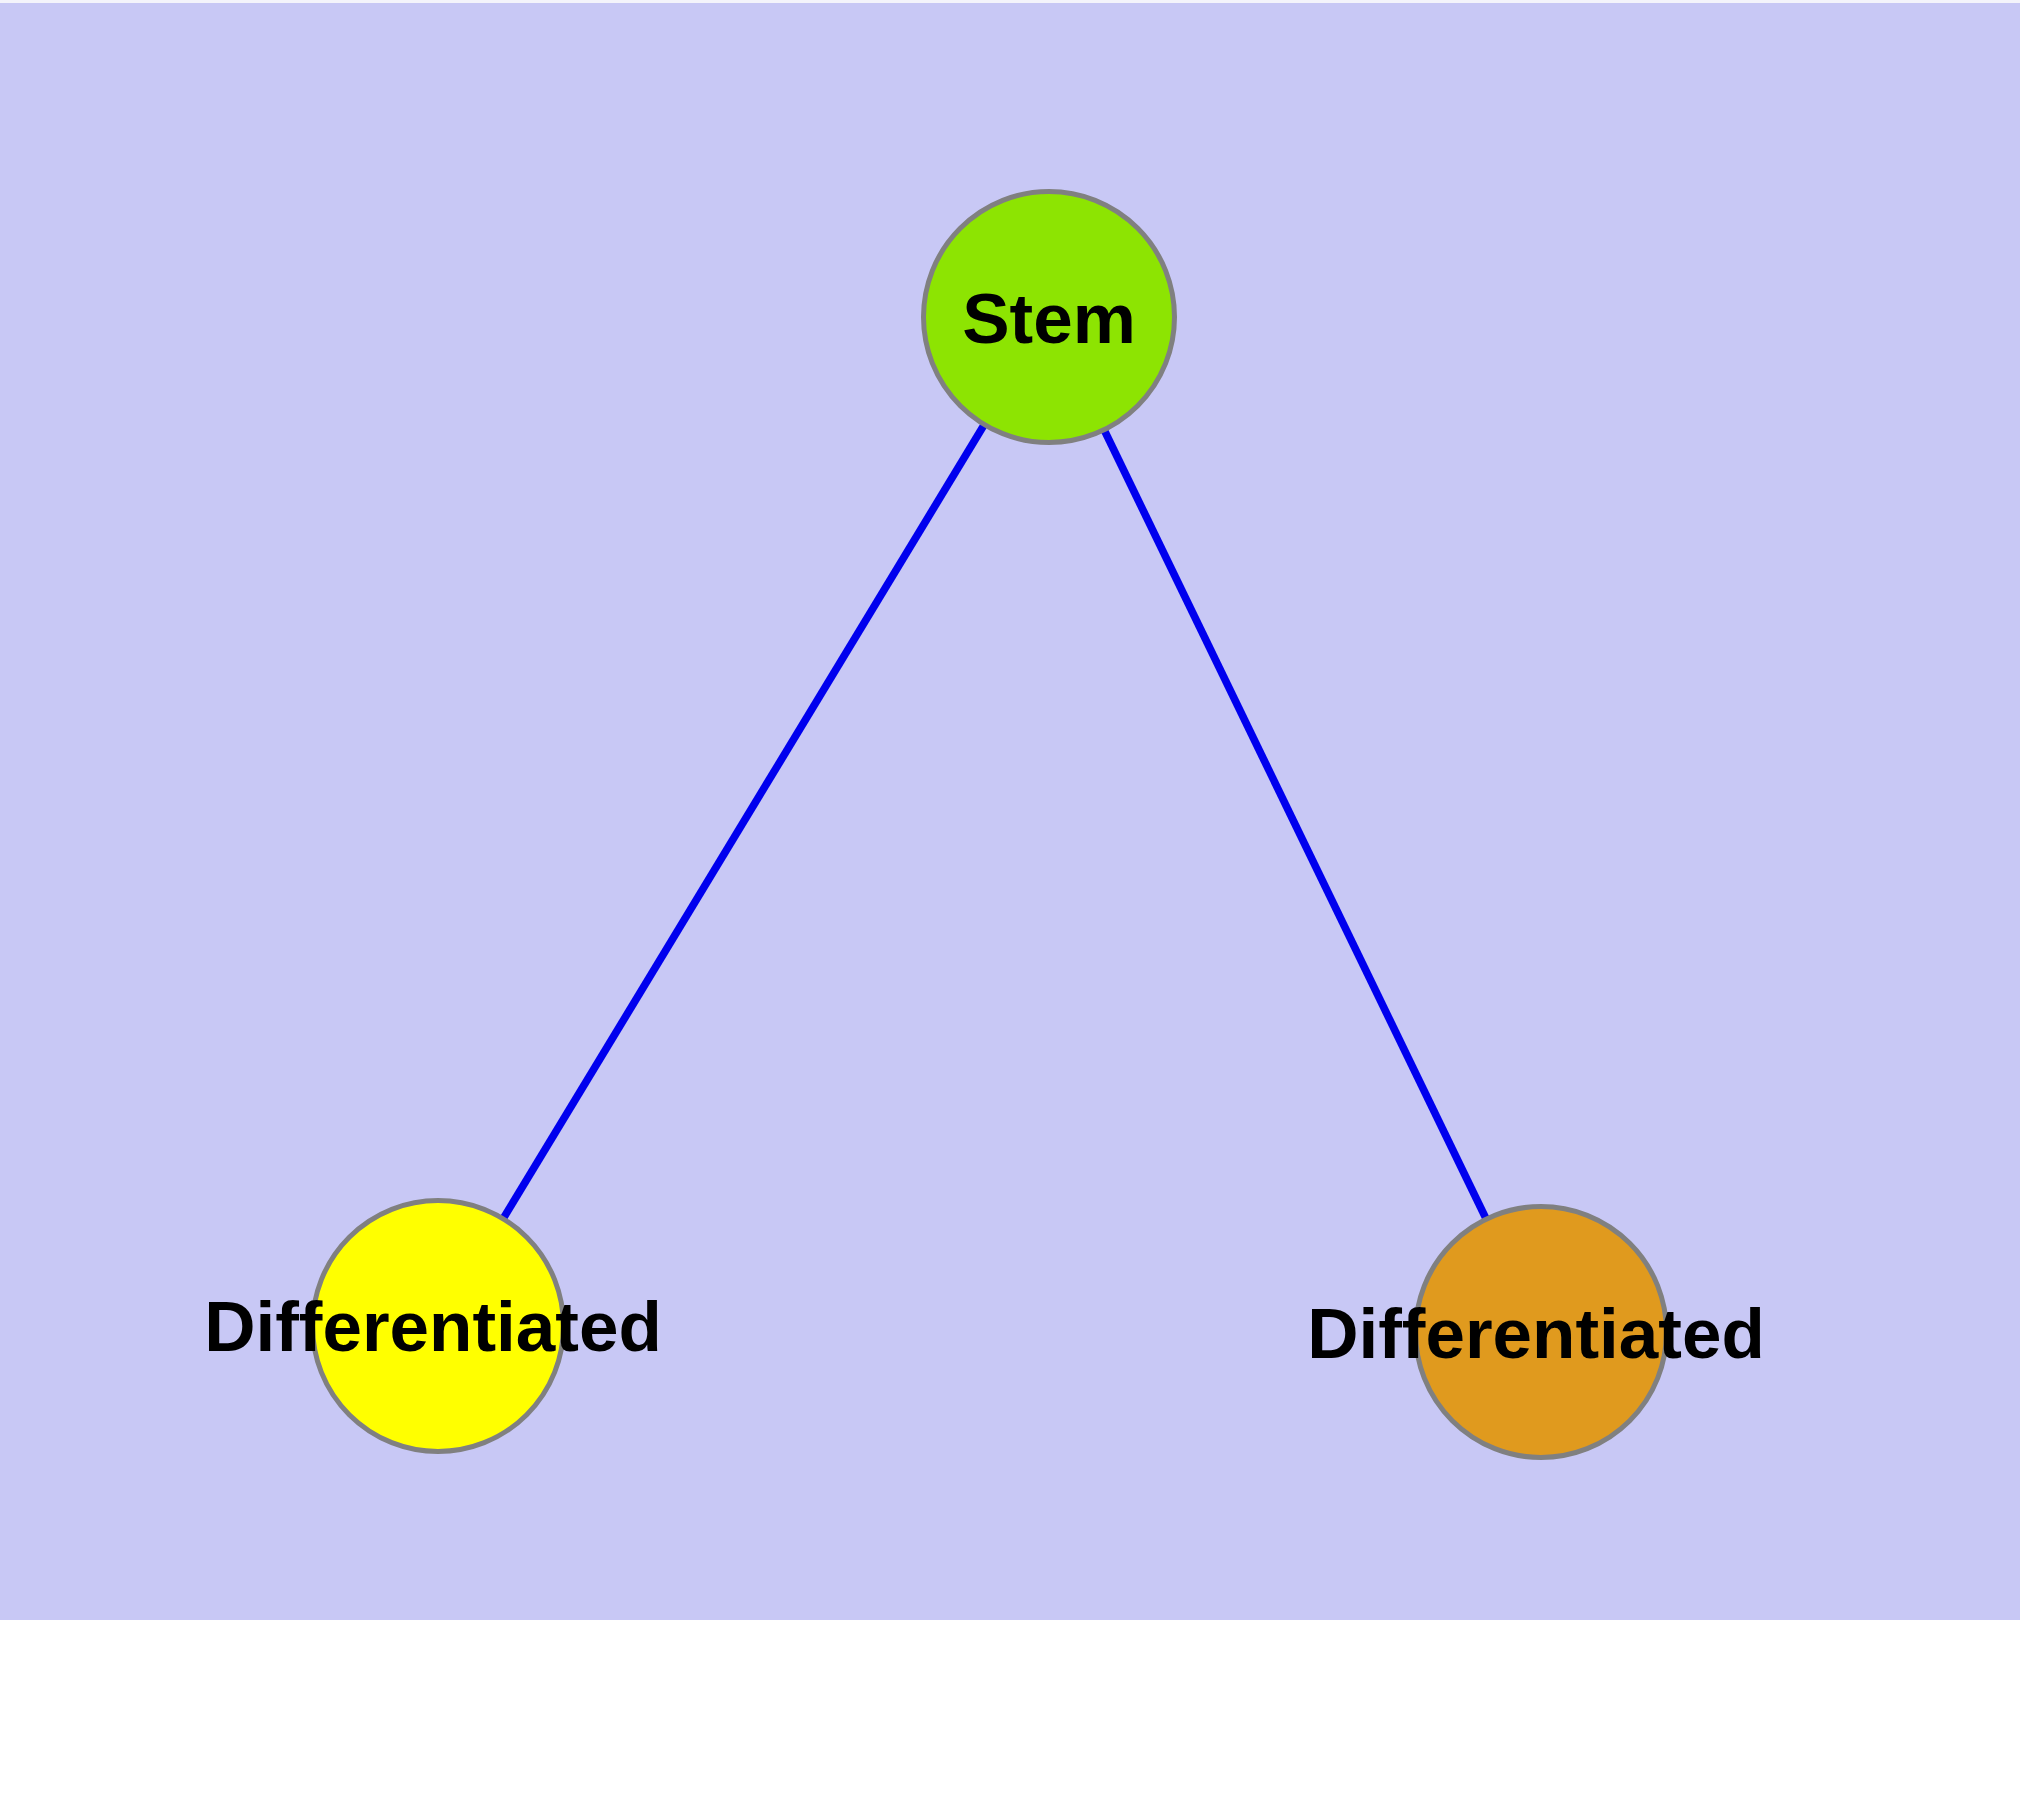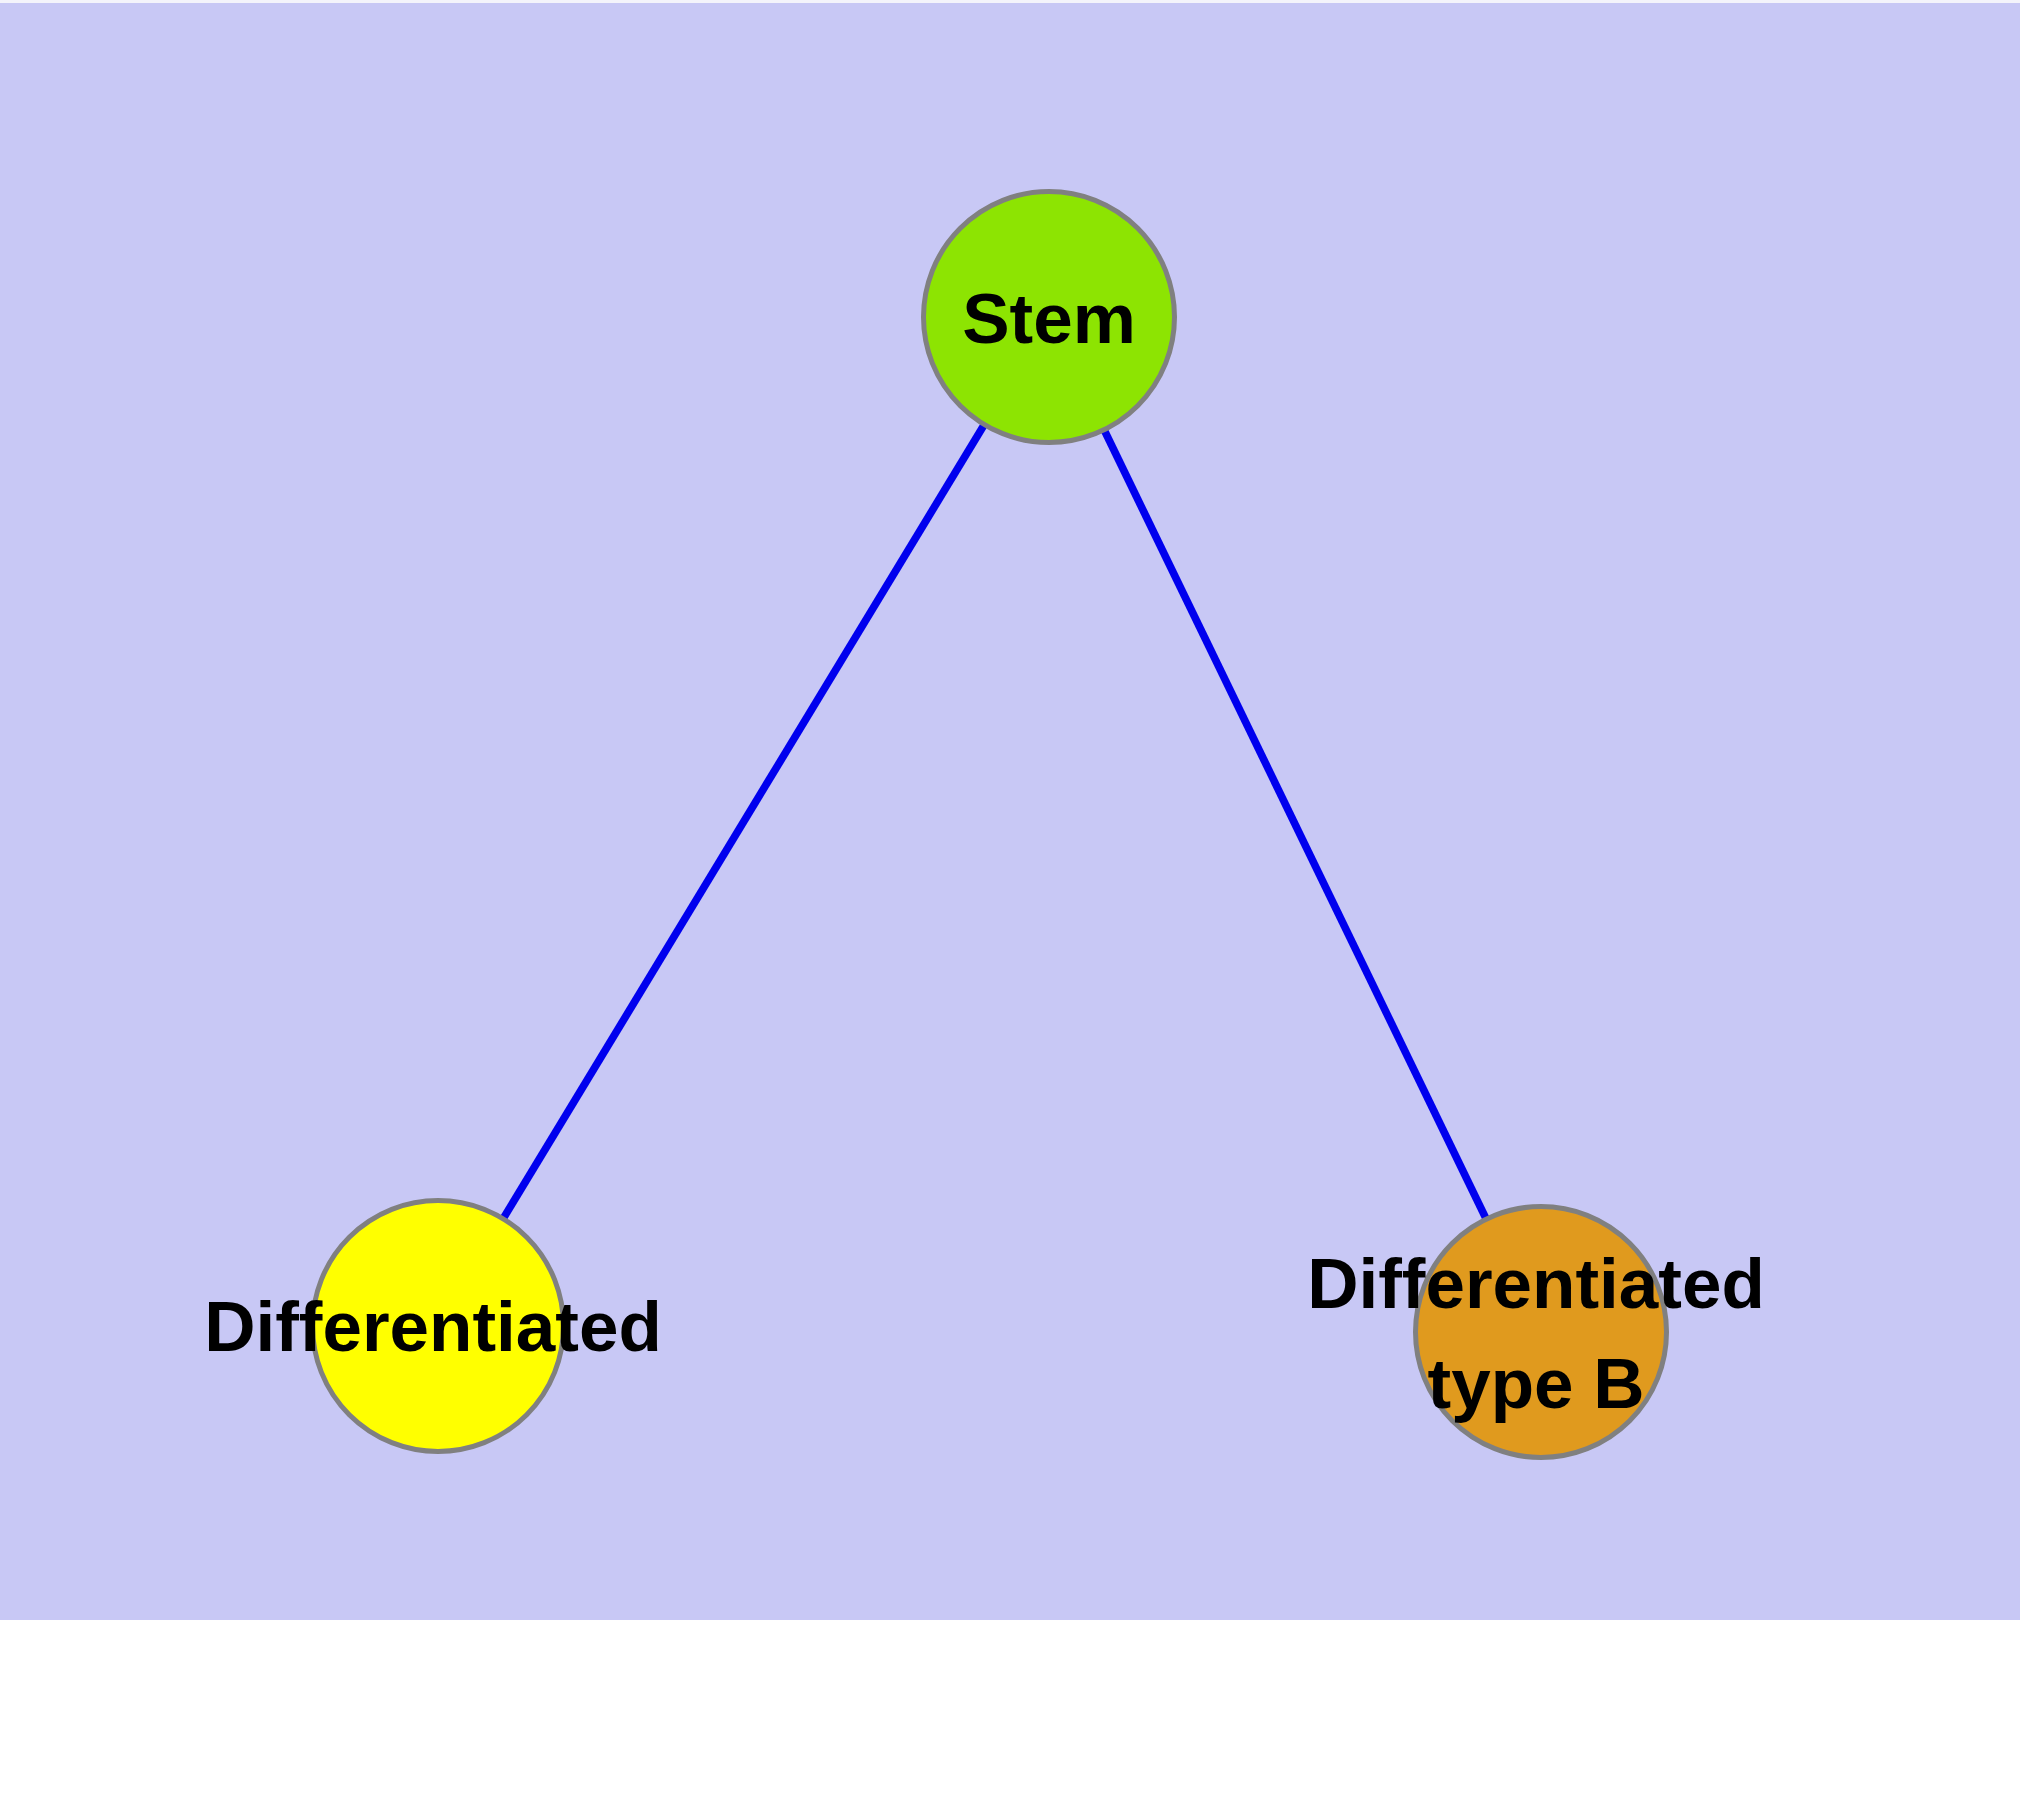--- a/index.html
+++ b/index.html
@@ -78,17 +78,16 @@
   <div class="node-label label-stem">
     <span>Stem</span>
   </div>
 
   <div class="node-label label-type-a">
     <span>Differentiated</span>
   </div>
 
   <div class="node-label label-type-b">
     <span>Differentiated</span>
-    <span>type B</span>
   </div>
 
 </div>
 
 
 </body></html>

